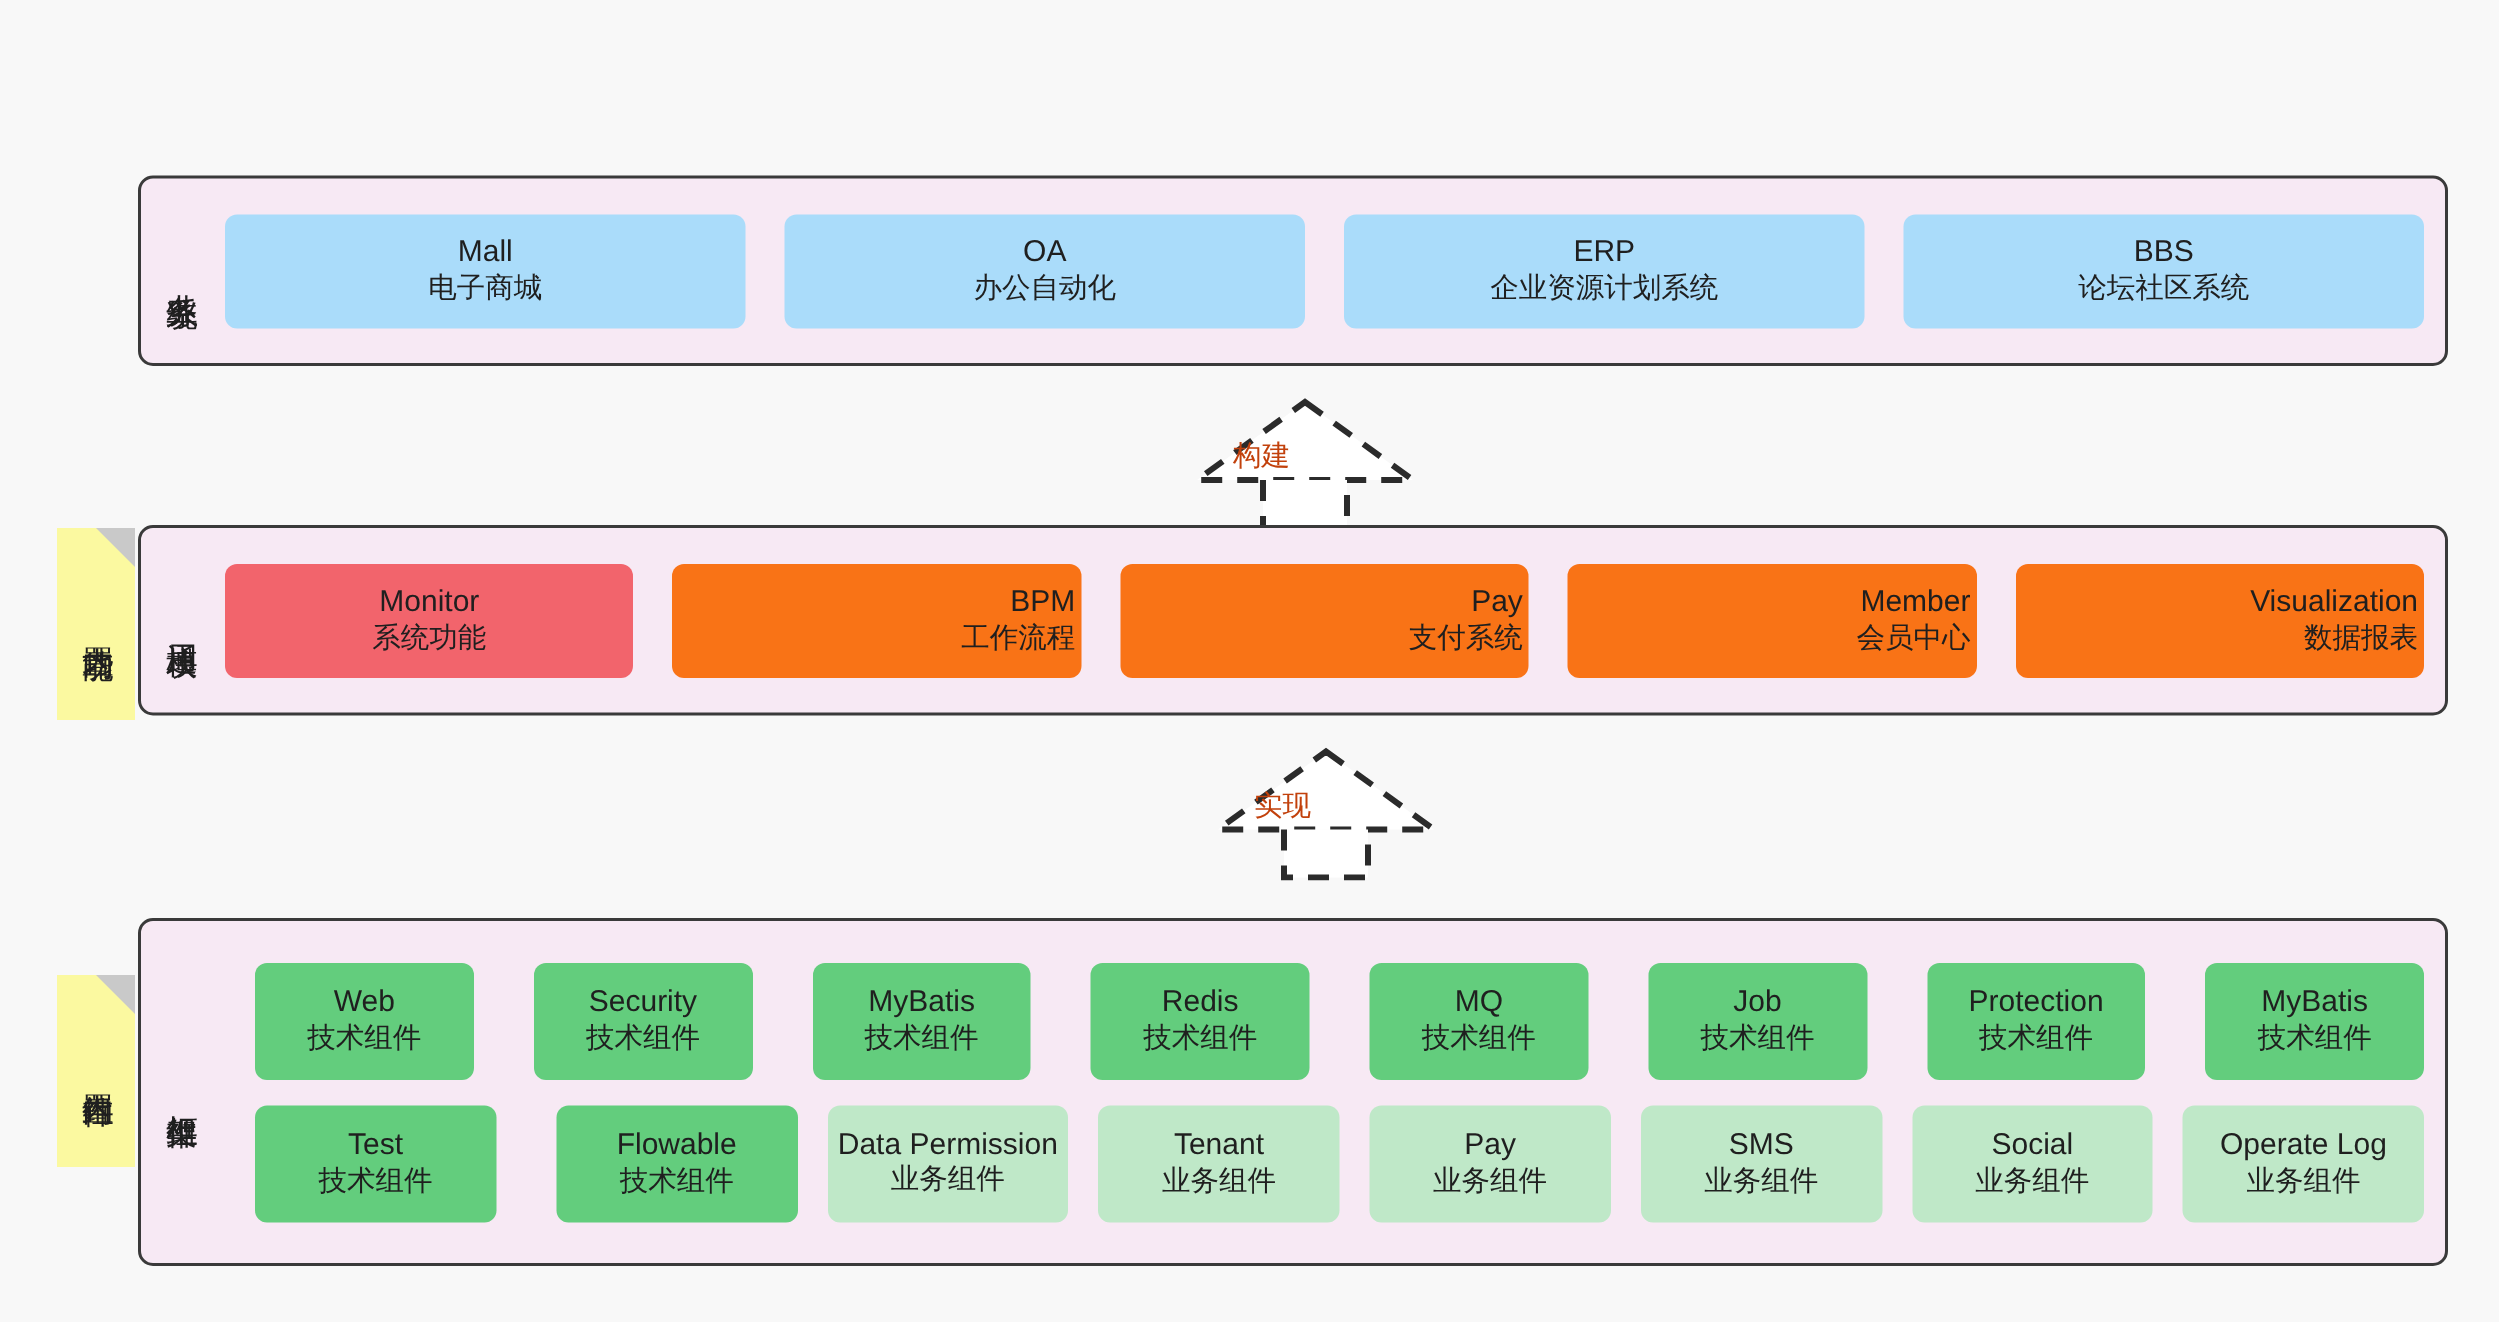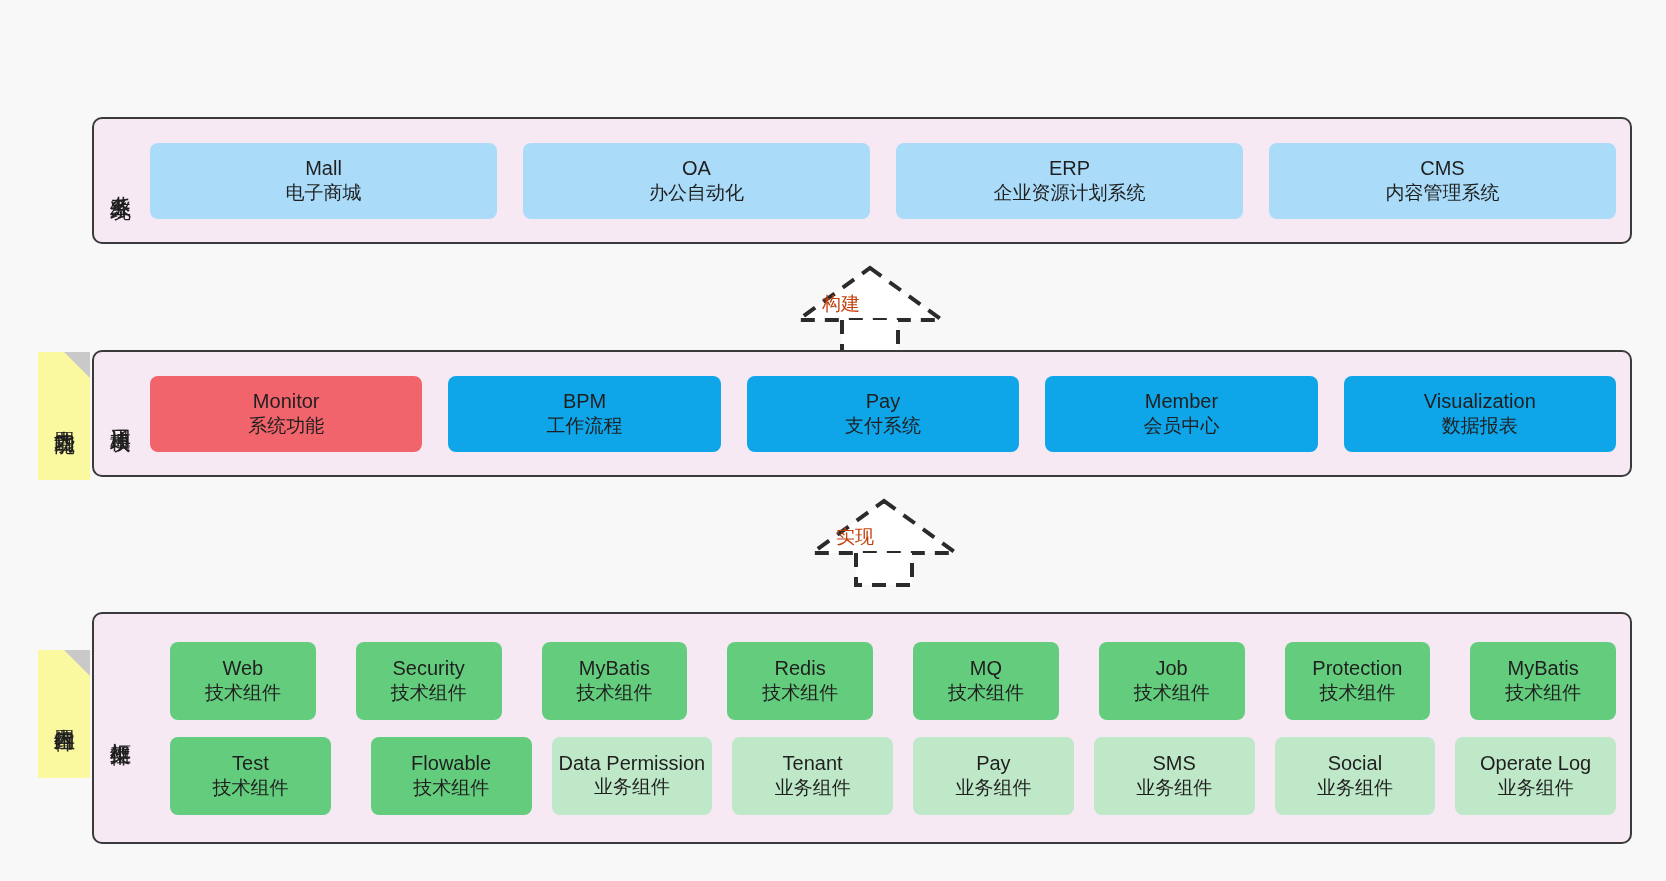--- a/index.html
+++ b/index.html
@@ -80,21 +80,21 @@
     color: #1f1f1f;
     box-sizing: border-box;
     padding: 6px 4px;
     line-height: 1.28;
   }
   .box .b-title { font-size: 20px; }
   .box .b-sub   { font-size: 19px; }
 
   .c-blue        { background: #aadcfa; }
   .c-red         { background: #f2646c; }
-  .c-pink        { background: #0ea5e9; }
+  .c-pink        { background: #f97316; align-items: flex-end; }
   .c-green       { background: #63cd7d; margin-left: 20px; }
   .c-lightgreen  { background: #bfe8c8; }
 
   
   .note {
     position: absolute;
     background: #fbf9a0;
     box-sizing: border-box;
     display: flex;
     align-items: center;
@@ -147,22 +147,22 @@
         </div>
         <div class="box c-blue">
           <span class="b-title">OA</span>
           <span class="b-sub">办公自动化</span>
         </div>
         <div class="box c-blue">
           <span class="b-title">ERP</span>
           <span class="b-sub">企业资源计划系统</span>
         </div>
         <div class="box c-blue">
-          <span class="b-title">CMS</span>
-          <span class="b-sub">内容管理系统</span>
+          <span class="b-title">BBS</span>
+          <span class="b-sub">论坛社区系统</span>
         </div>
       </div>
     </div>
   </div>
 
   <div class="uml-arrow" style="left:790px; top:262px;">
     <svg width="160" height="92" viewBox="0 0 160 92">
 
       <polygon points="80,6 152,58 8,58" fill="#ffffff" stroke="#2b2b2b" stroke-width="4" stroke-dasharray="14,10" stroke-linejoin="miter"></polygon>
 

